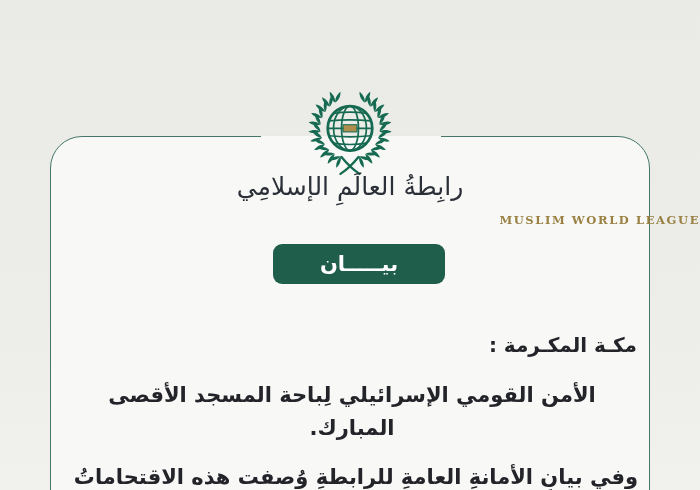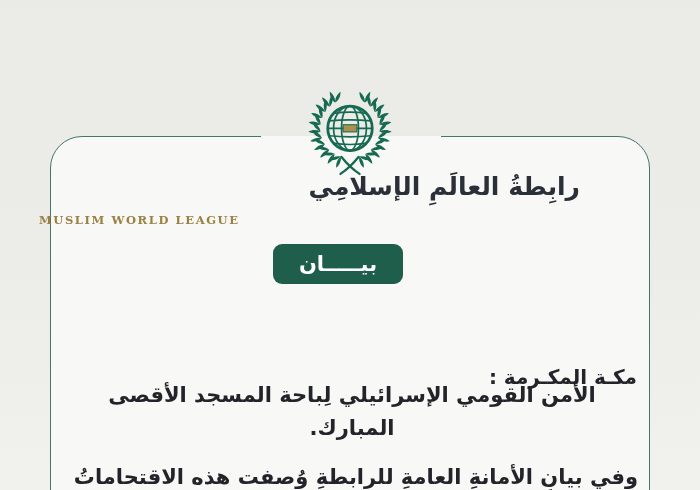--- a/index.html
+++ b/index.html
@@ -12,38 +12,38 @@
     position:absolute; left:50px; top:136px; width:600px; height:430px;
     background:#f8f9f6; border:1.5px solid #44766a; border-radius:32px;
     box-sizing:border-box;
   }
   .border-mask{
     position:absolute; left:261px; top:133px; width:180px; height:7px;
     background:linear-gradient(180deg,#eaebe7 45%,#f8f9f6 45%);
   }
   .logo-svg{ position:absolute; left:297px; top:84px; width:106px; height:95px; }
   .ar-wordmark{
-    position:absolute; left:120px; right:120px; top:172px; 
-    direction:rtl; font-size:25px; font-weight:bold; color:#2b2f38;
+    position:absolute; left:120px; right:120px; top:172px; text-align:center;
+    direction:rtl; font-size:25px; font-weight:normal; color:#2b2f38;
     letter-spacing:-1px; white-space:nowrap;
   }
   .en-wordmark{
-    position:absolute; left:0; right:0; top:213px; text-align:left;
+    position:absolute; left:0; right:0; top:213px; text-align:right;
     font-family:"DejaVu Serif", serif; font-size:11.5px; font-weight:700;
     letter-spacing:1.6px; color:#9a8143; white-space:nowrap;margin-left:39px;
   }
   .badge{
-    position:absolute; left:273px; top:244px; width:130px; height:40px;
+    position:absolute; left:273px; top:244px; width:172px; height:40px;
     background:#1f5e4b; border-radius:9px; color:#ffffff;
     display:flex; align-items:center; justify-content:center;
     direction:rtl; font-size:21px; font-weight:bold;
   }
   .dateline{
     position:absolute; right:63px; top:333px; direction:rtl;
-    font-size:20px; font-weight:bold; color:#23232a;margin-top:32px;
+    font-size:20px; font-weight:bold; color:#23232a;
   }
   .para{
     position:absolute; left:66px; right:62px; top:379px; direction:rtl;
     font-size:21px; font-weight:bold; color:#23232a; line-height:33px;
   }
   .jline{ text-align:justify; text-align-last:justify; }
   .cline{ text-align:center; }
   .para2{
     position:absolute; left:66px; right:62px; top:461px; direction:rtl;
     font-size:21px; font-weight:bold; color:#23232a; line-height:33px;

